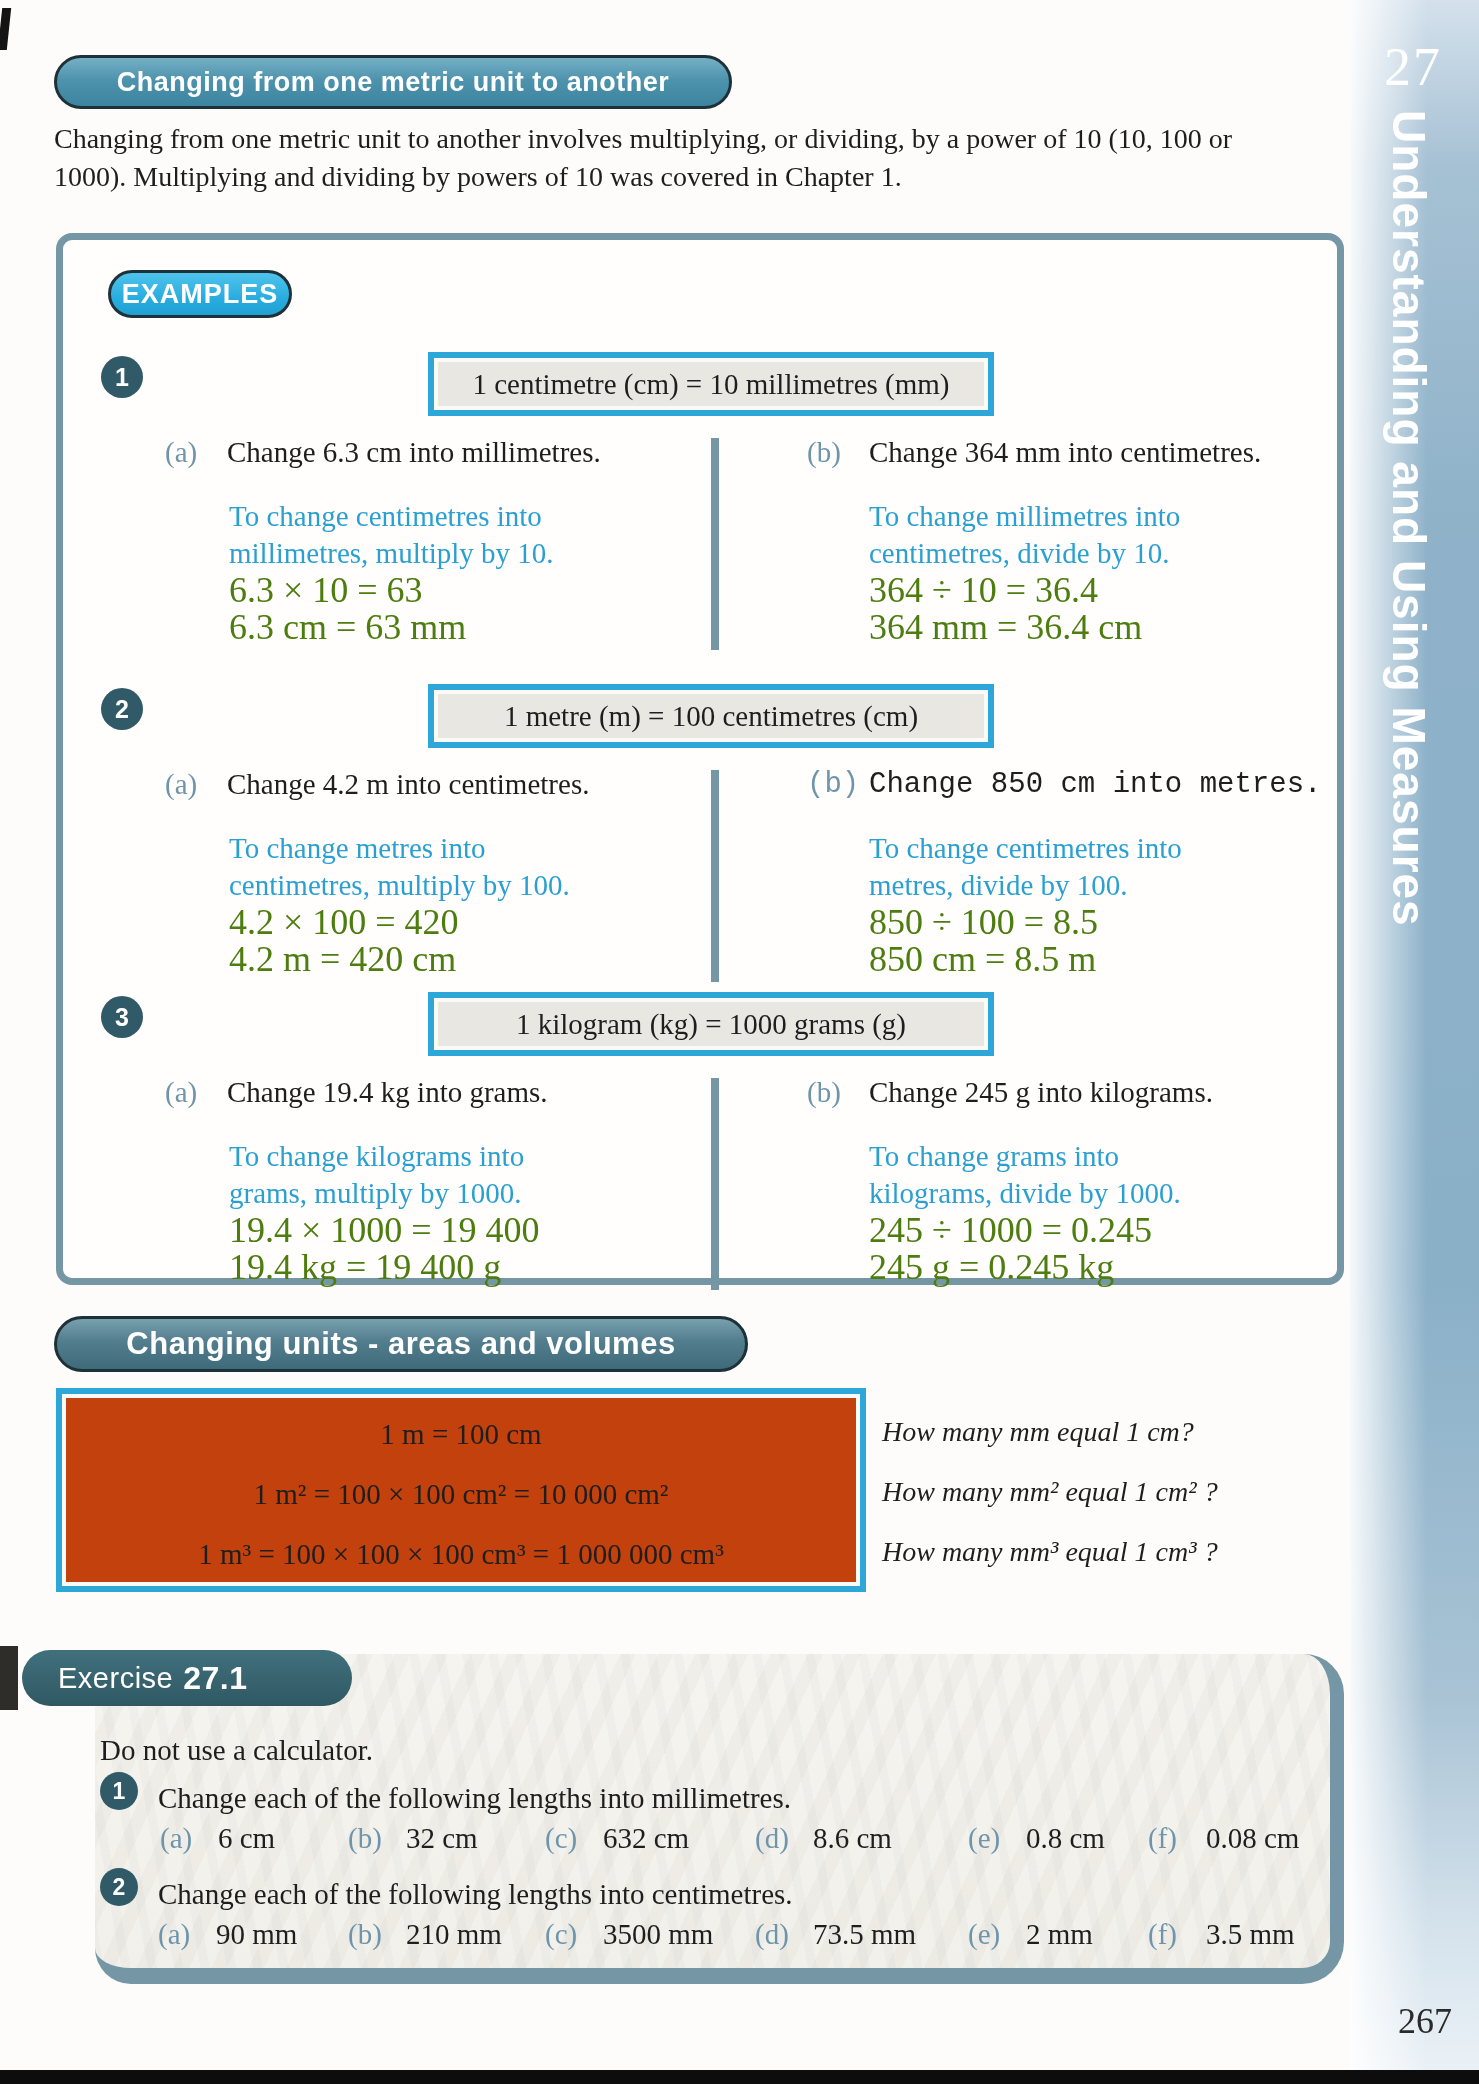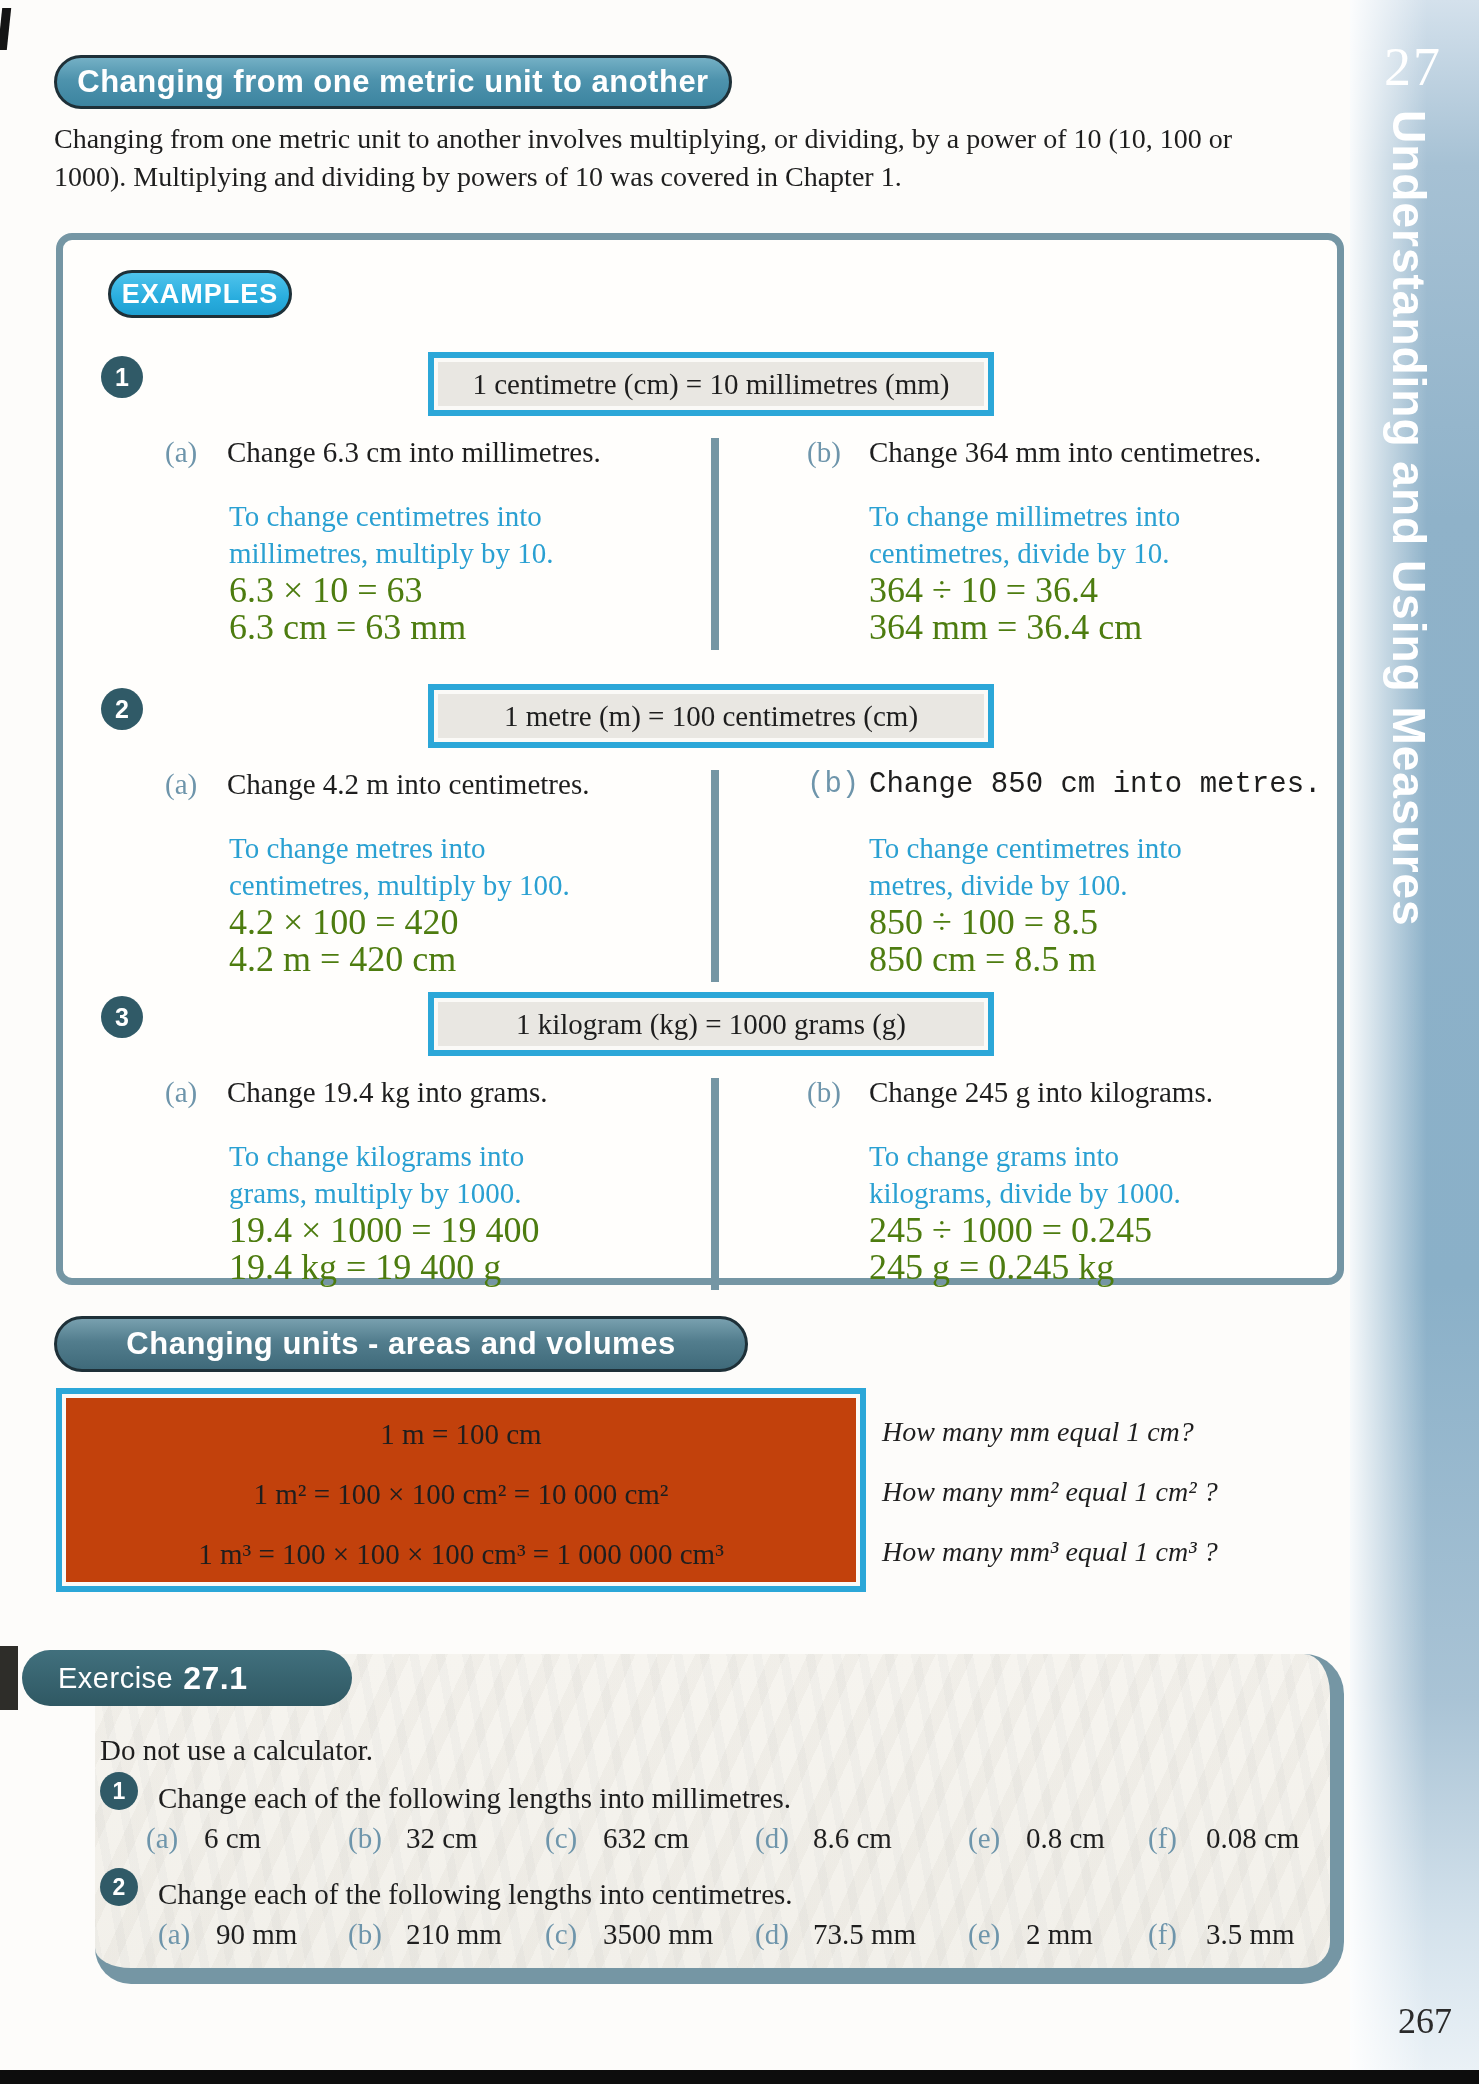--- a/index.html
+++ b/index.html
@@ -33,21 +33,21 @@
   
   .pill{
     display:flex;align-items:center;justify-content:center;
     font-family:"Liberation Sans", sans-serif;font-weight:bold;color:#fff;
     border:3px solid #1e3038;border-radius:30px;
     box-sizing:border-box;
   }
   .title-pill{
     left:54px;top:55px;width:678px;height:54px;
     background:linear-gradient(180deg,#74b0c5 0%,#4e93ad 45%,#3c84a0 100%);
-    font-size:31px;letter-spacing:.5px;
+    font-size:27px;letter-spacing:.5px;
   }
   .section-pill{
     left:54px;top:1316px;width:694px;height:56px;
     background:linear-gradient(180deg,#78a0af 0%,#527d8d 45%,#3f6a7a 100%);
     font-size:31px;letter-spacing:.5px;
   }
   .examples-pill{
     left:45px;top:30px;width:184px;height:48px;
     background:linear-gradient(180deg,#4fc3ec 0%,#29adde 60%,#1fa0d2 100%);
     border-radius:24px;font-size:27px;letter-spacing:1px;
@@ -197,21 +197,21 @@
 <div class="abs spine-strip"></div>
 <div class="abs pill exercise-pill">
   <span>Exercise</span>
   <b>27.1</b>
 </div>
 <div class="abs ex-text" style="left:100px;top:1734px;">Do not use a calculator.</div>
 
 <div class="abs badge" style="left:100px;top:1772px;width:38px;height:38px;font-size:23px;">1</div>
 <div class="abs ex-text" style="left:158px;top:1782px;">Change each of the following lengths into millimetres.</div>
 <div class="abs" style="left:0;top:1822px;width:1479px;height:40px;">
-  <span class="opt" style="left:146px;font-family:Liberation Serif, serif;"><span class="qlabel">(a)</span><span>6 cm</span></span>
+  <span class="opt" style="left:160px;font-family:Liberation Serif, serif;"><span class="qlabel">(a)</span><span>6 cm</span></span>
   <span class="opt" style="left:348px;"><span class="qlabel">(b)</span><span>32 cm</span></span>
   <span class="opt" style="left:545px;"><span class="qlabel">(c)</span><span>632 cm</span></span>
   <span class="opt" style="left:755px;"><span class="qlabel">(d)</span><span>8.6 cm</span></span>
   <span class="opt" style="left:968px;"><span class="qlabel">(e)</span><span>0.8 cm</span></span>
   <span class="opt" style="left:1148px;"><span class="qlabel">(f)</span><span>0.08 cm</span></span>
 </div>
 
 <div class="abs badge" style="left:100px;top:1868px;width:38px;height:38px;font-size:23px;">2</div>
 <div class="abs ex-text" style="left:158px;top:1878px;">Change each of the following lengths into centimetres.</div>
 <div class="abs" style="left:0;top:1918px;width:1479px;height:40px;">

